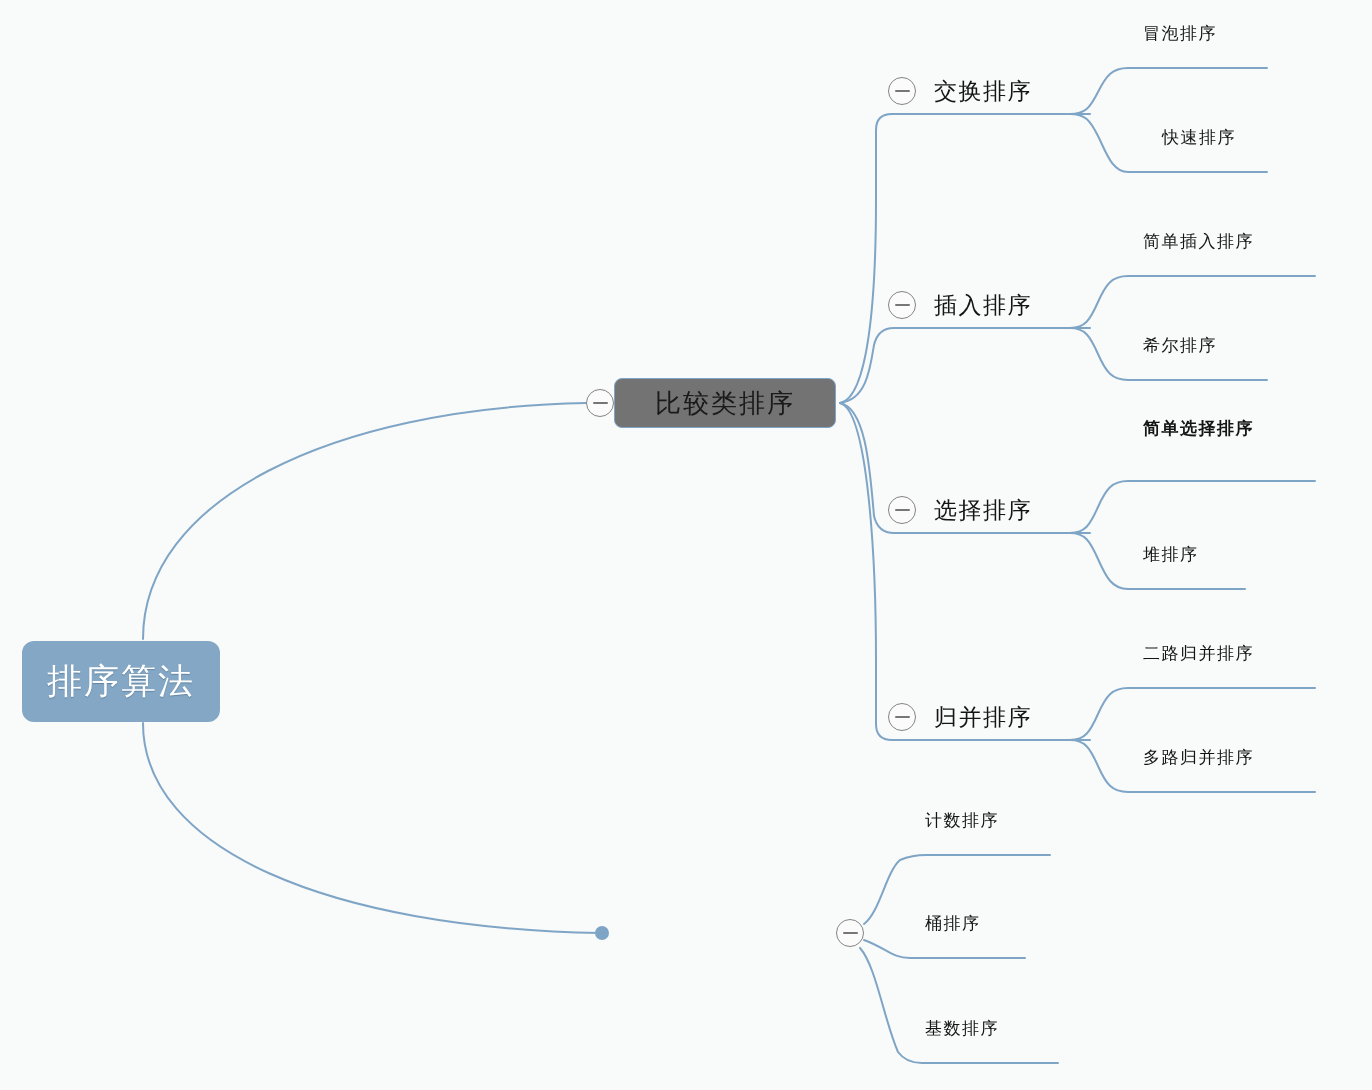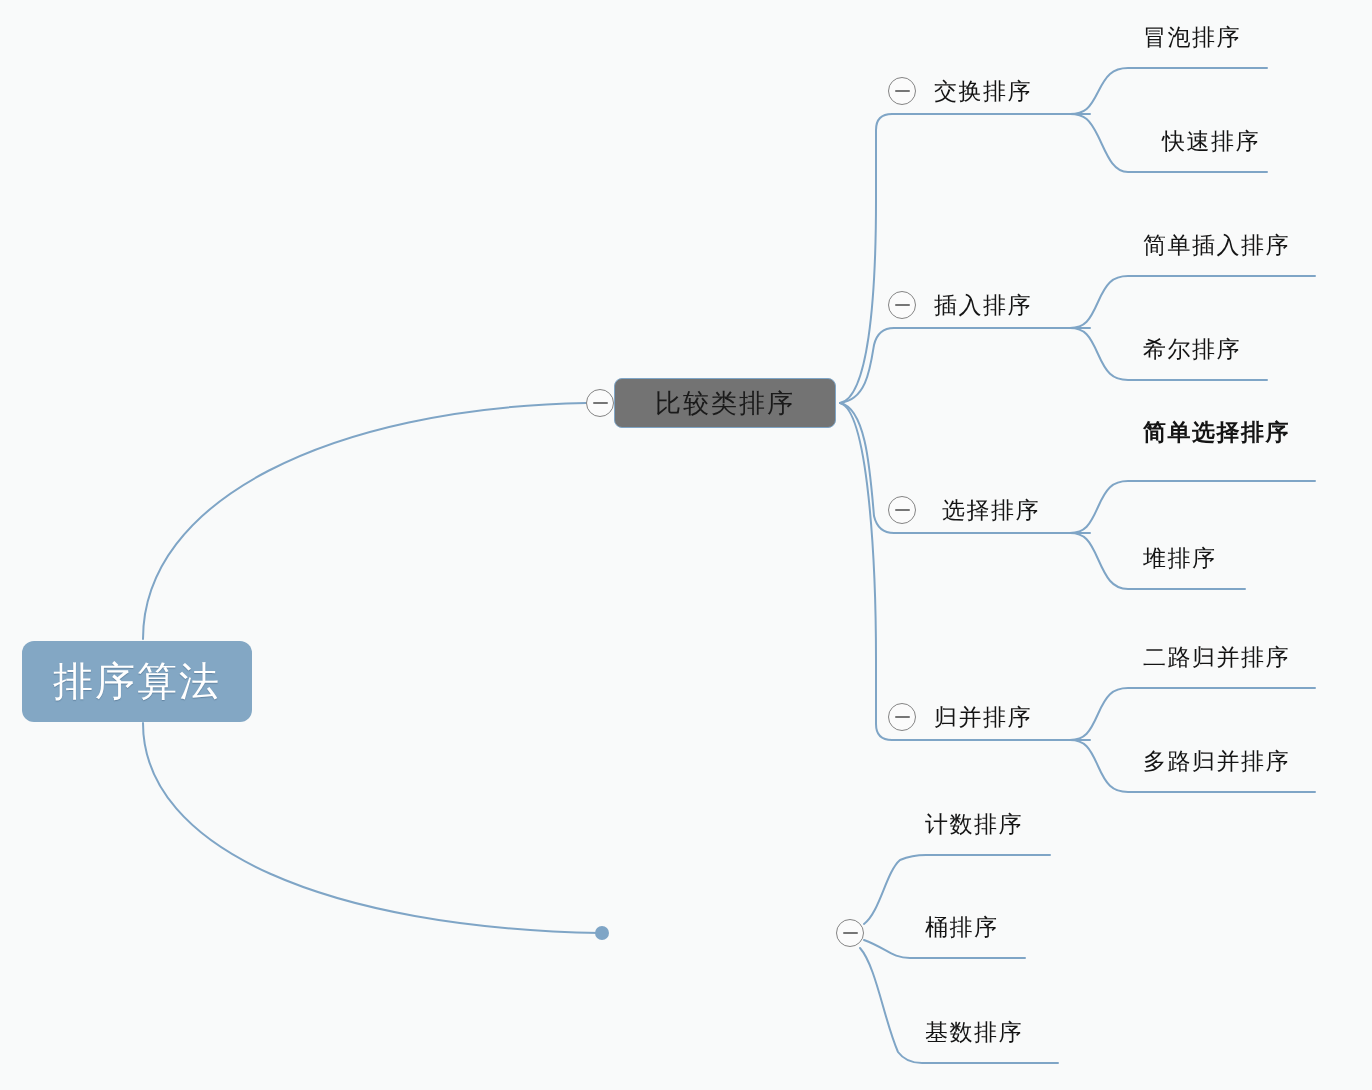--- a/index.html
+++ b/index.html
@@ -34,26 +34,26 @@
     box-sizing: border-box;
     display: flex;
     align-items: center;
     justify-content: center;
     white-space: nowrap;
   }
 
   .node-root {
     left: 22px;
     top: 641px;
-    width: 230px;
+    width: 198px;
     height: 81px;
     background: #83a7c4;
     border-radius: 12px;
     color: #ffffff;
-    font-size: 40px;
+    font-size: 35px;
     letter-spacing: 2px;
     text-shadow: 0 1px 1px rgba(60,90,120,0.45);
   }
 
   .node-l2 {
     height: 50px;
     background: #737373;
     border: 1.6px solid #7fa5c6;
     border-radius: 8px;
     color: #1a1a1a;
@@ -66,21 +66,21 @@
   .node-l3 {
     position: absolute;
     font-size: 23px;
     color: #141414;
     letter-spacing: 1.5px;
     white-space: nowrap;
   }
 
   .node-leaf {
     position: absolute;
-    font-size: 23px;
+    font-size: 17px;
     color: #141414;
     letter-spacing: 1.5px;
     white-space: nowrap;
   }
 
   
   .toggle {
     position: absolute;
     width: 28px;
     height: 28px;
@@ -179,21 +179,21 @@
   <div class="node-l3" style="left:934px; top:76px;">交换排序</div>
 
   <div class="toggle" style="left:888px; top:291px;">
     <span class="bar"></span>
   </div>
   <div class="node-l3" style="left:934px; top:290px;font-family:Liberation Serif, serif;">插入排序</div>
 
   <div class="toggle" style="left:888px; top:496px;">
     <span class="bar"></span>
   </div>
-  <div class="node-l3" style="left:934px; top:495px;margin-left:8px;">选择排序</div>
+  <div class="node-l3" style="left:934px; top:495px;">选择排序</div>
 
   <div class="toggle" style="left:888px; top:703px;">
     <span class="bar"></span>
   </div>
   <div class="node-l3" style="left:934px; top:702px;">归并排序</div>
 
   <div class="node-leaf" style="left:1143px; top:22px;">冒泡排序</div>
   <div class="node-leaf" style="left:1143px; top:126px;margin-left:19px;">快速排序</div>
 
   <div class="node-leaf" style="left:1143px; top:230px;">简单插入排序</div>

